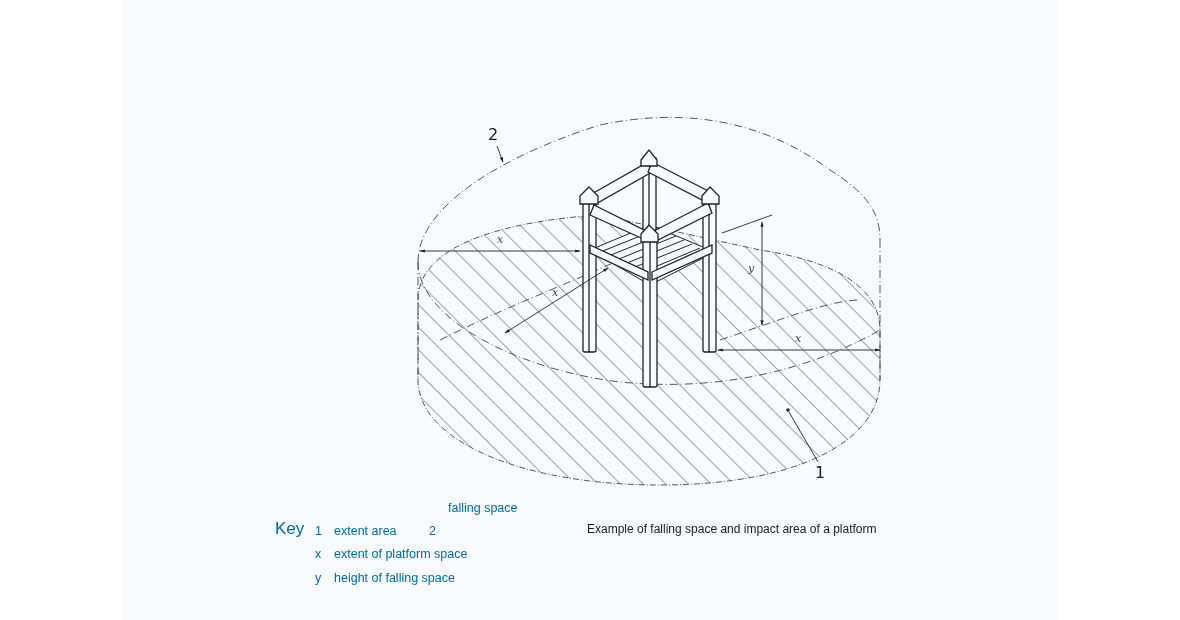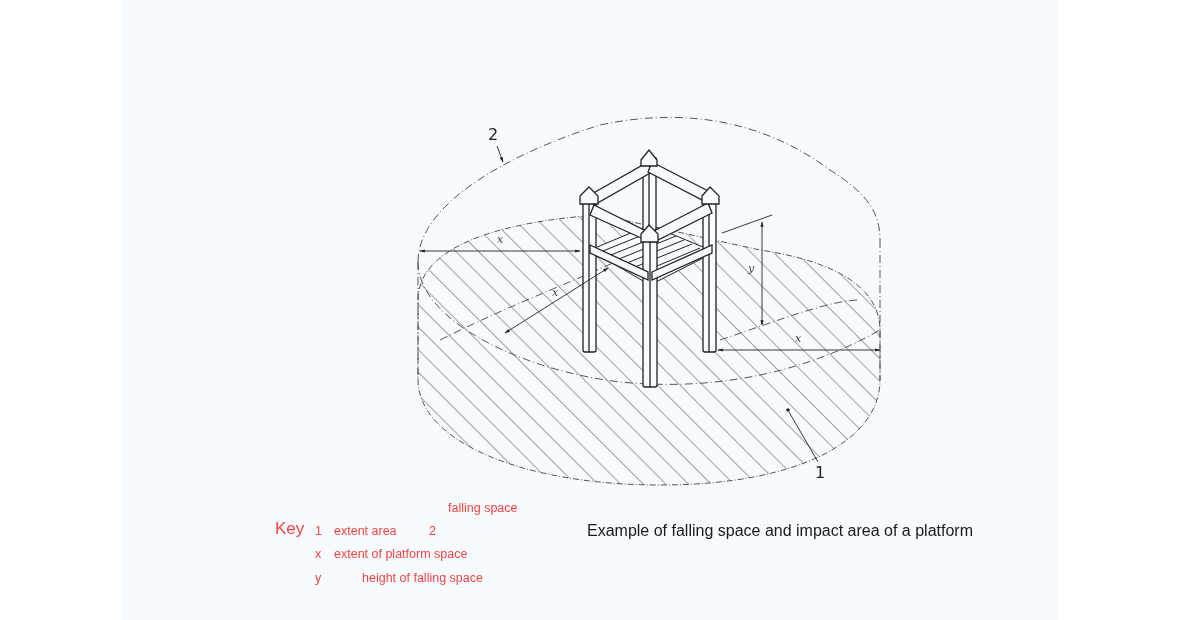--- a/index.html
+++ b/index.html
@@ -1,24 +1,24 @@
 <!DOCTYPE html>
 <html><head>
 <meta charset="utf-8">
 <style>
   html, body { margin:0; padding:0; }
   body { width:1180px; height:620px; background:#ffffff; position:relative; overflow:hidden;
          font-family:"DejaVu Sans", sans-serif; }
   .panel { position:absolute; left:122px; top:0; width:935px; height:620px; background:#f7fbfd; }
   svg.drawing { position:absolute; left:0; top:0; }
-  .key { position:absolute; font-family:"Liberation Sans", sans-serif; color:#ef4444; font-size:12.5px; }
+  .key { position:absolute; font-family:"Liberation Sans", sans-serif; color:#0369a1; font-size:12.5px; }
   .key-title { left:275px; top:519px; font-size:17px; }
   .k { position:absolute; white-space:nowrap; }
   .caption { position:absolute; left:587px; top:522px; font-family:"Liberation Sans", sans-serif;
-             font-size:16px; color:#1a1a1a; white-space:nowrap; }
+             font-size:12px; color:#1a1a1a; white-space:nowrap; }
   .lbl { font-family:"DejaVu Sans", sans-serif; font-size:16px; fill:#222; }
   .dimlbl { font-family:"DejaVu Serif", serif; font-style:italic; font-size:11px; fill:#444; }
 </style>
 </head>
 <body>
 
 <div class="panel"></div>
 
 <svg class="drawing" width="1180" height="620" viewBox="0 0 1180 620">
   <defs>
@@ -108,16 +108,16 @@
 
 <div class="key key-title">Key</div>
 <div class="key" style="left:0;top:0;">
   <span class="k" style="left:315px;top:524px;">1</span>
   <span class="k" style="left:334px;top:524px;">extent area</span>
   <span class="k" style="left:429px;top:524px;">2</span>
   <span class="k" style="left:448px;top:501px;">falling space</span>
   <span class="k" style="left:315px;top:547px;">x</span>
   <span class="k" style="left:334px;top:547px;">extent of platform space</span>
   <span class="k" style="left:315px;top:571px;">y</span>
-  <span class="k" style="left:334px;top:571px;margin-left:28px;">height of falling space</span>
+  <span class="k" style="left:334px;top:571px;">height of falling space</span>
 </div>
 
 <div class="caption">Example of falling space and impact area of a platform</div>
 
 </body></html>

